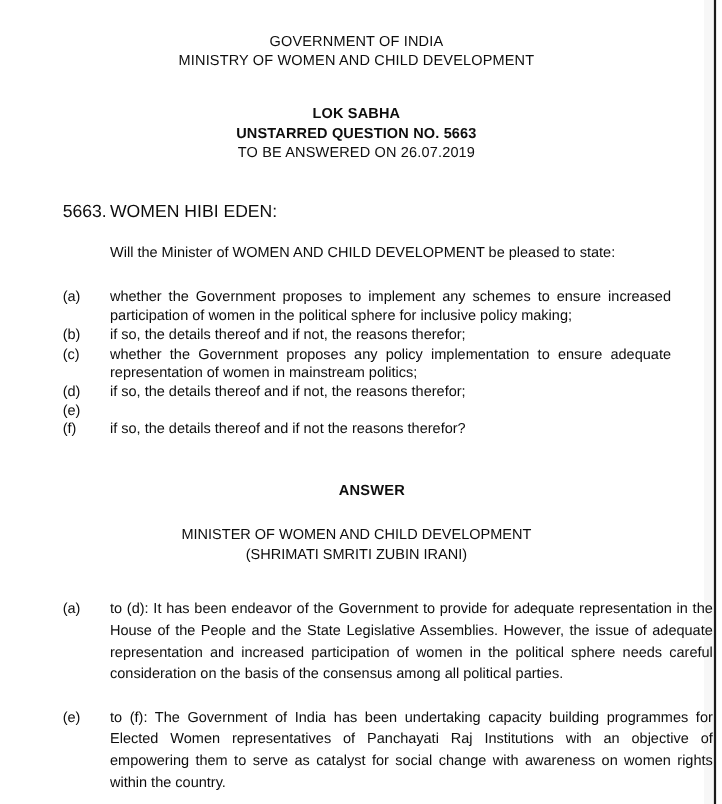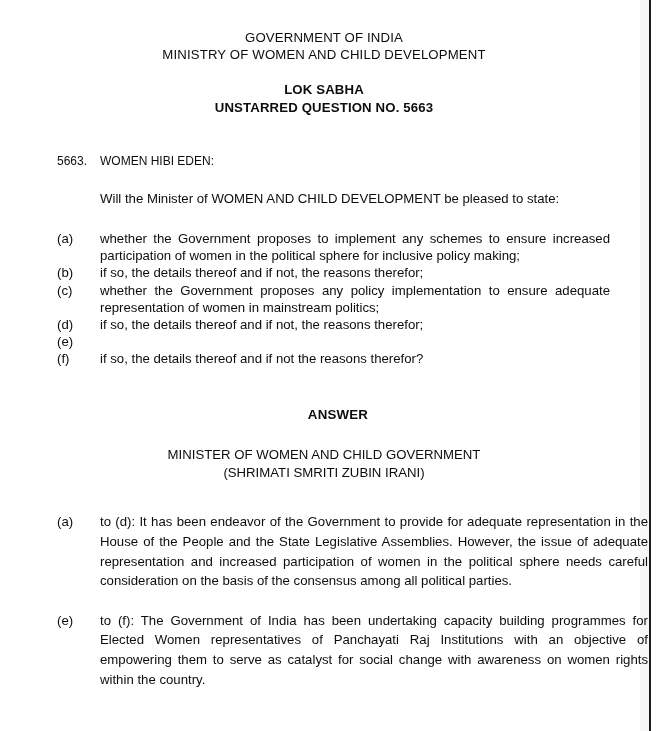--- a/index.html
+++ b/index.html
@@ -54,38 +54,38 @@
     letter-spacing: 0.15px;
   }
   .hdr-line {
     display: block;
     white-space: nowrap;
   }
   .hdr-gov { padding-top: 29px; }
 
   .lok-block {
     text-align: center;
-    margin-top: 18px;
+    margin-top: 31px;
     font-size: 13.2px;
     line-height: 18px;
     letter-spacing: 0.15px;
   }
   .bold { font-weight: bold; }
 
   .subject {
     text-align: center;
     font-weight: bold;
     font-size: 13.4px;
     letter-spacing: 0.2px;
     margin-top: 26px;
   }
 
   .asker-row {
     margin-top: 36px;
-    font-size: 12px;
+    font-size: 16px;
     line-height: 17px;
   }
   .asker-num {
     position: absolute;
     left: 57px;
   }
   .asker-name {
     margin-left: 100px;
   }
 
@@ -164,20 +164,21 @@
   <div class="content">
 
     <div class="hdr-block">
       <span class="hdr-line hdr-gov">GOVERNMENT OF INDIA</span>
       <span class="hdr-line">MINISTRY OF WOMEN AND CHILD DEVELOPMENT</span>
     </div>
 
     <div class="lok-block">
       <span class="hdr-line bold">LOK SABHA</span>
       <span class="hdr-line bold">UNSTARRED QUESTION NO. 5663</span>
+      <span class="hdr-line">TO BE ANSWERED ON 26.07.2019</span>
     </div>
 
 
     <div class="asker-row">
       <span class="asker-num">5663.</span>
       <span class="asker-name">WOMEN HIBI EDEN:</span>
     </div>
 
     <div class="will-line">Will the Minister of WOMEN AND CHILD DEVELOPMENT be pleased to state:</div>
 
@@ -210,21 +211,21 @@
       <div class="qitem">
         <span class="qlabel">(f)</span>
         <div class="qtext">if so, the details thereof and if not the reasons therefor?</div>
       </div>
 
     </div>
 
     <div class="answer-head">ANSWER</div>
 
     <div class="minister-block">
-      <span class="hdr-line">MINISTER OF WOMEN AND CHILD GOVERNMENT</span>
+      <span class="hdr-line">MINISTER OF WOMEN AND CHILD DEVELOPMENT</span>
       <span class="hdr-line">(SHRIMATI SMRITI ZUBIN IRANI)</span>
     </div>
 
     <div class="alist">
 
       <div class="aitem">
         <span class="alabel">(a)</span>
         <div class="atext">to (d): It has been endeavor of the Government to provide for adequate representation in the House of the People and the State Legislative Assemblies. However, the issue of adequate representation and increased participation of women in the political sphere needs careful consideration on the basis of the consensus among all political parties.</div>
       </div>
 

